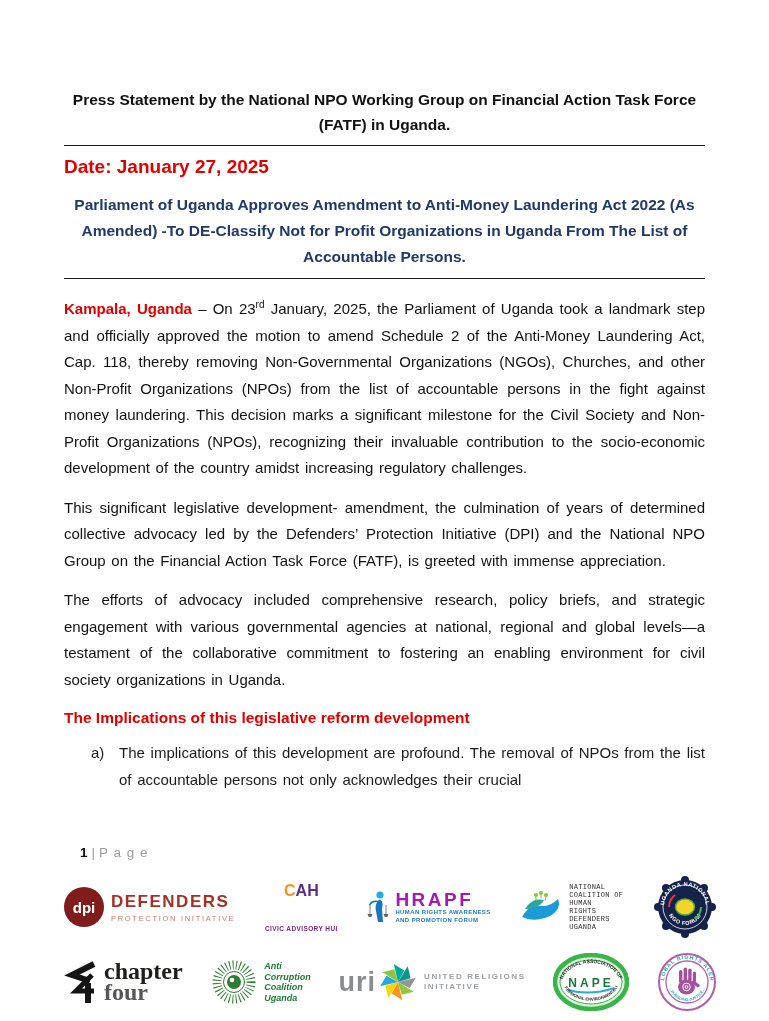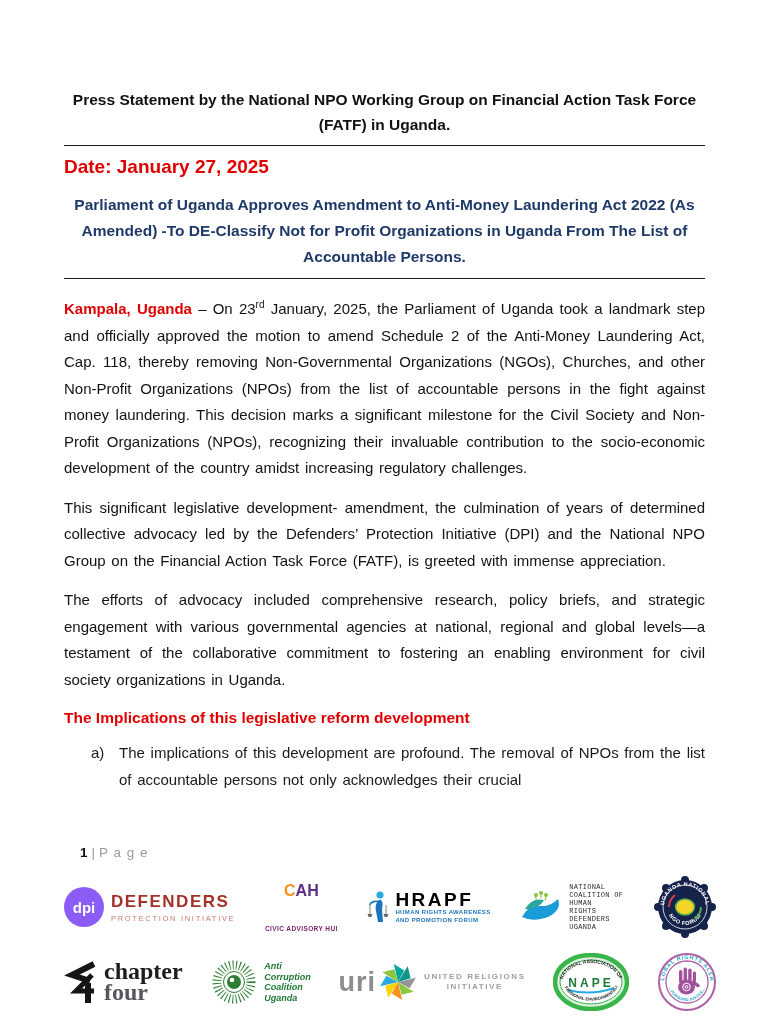--- a/index.html
+++ b/index.html
@@ -27,35 +27,35 @@
   .footer .sep{color:#9a9a9a;margin:0 4px;}
   .footer .pg{color:#9a9a9a;letter-spacing:1px;}
 
   .logo-row{position:absolute;left:64px;right:52px;display:flex;align-items:center;
             justify-content:space-between;}
   .row1{top:872px;height:70px;}
   .row2{top:948px;height:68px;}
   .lg{display:flex;align-items:center;}
 
   
-  .dpi-circle{width:40px;height:40px;border-radius:50%;background:#8b5cf6;color:#fff;
+  .dpi-circle{width:40px;height:40px;border-radius:50%;background:#7f1d1d;color:#fff;
               font-weight:bold;font-size:15px;display:flex;align-items:center;justify-content:center;}
   .dpi-tx{margin-left:7px;}
   .dpi-name{color:#a33128;font-weight:bold;font-size:17px;letter-spacing:1.5px;}
   .dpi-sub{color:#c77c72;font-size:7.5px;letter-spacing:1.7px;margin-top:2px;}
 
   
   .cah{flex-direction:column;gap:20px;}
   .cah-c{color:#f7941d;font-weight:800;font-size:16px;}
   .cah-ah{color:#5c2d87;font-weight:800;font-size:16px;}
   .cah-sub{color:#7c2470;font-size:6.5px;font-weight:bold;letter-spacing:.4px;margin-top:5px;}
 
   
   .hrapf-tx{margin-left:4px;}
-  .hrapf-name{color:#000000;font-size:19px;font-weight:800;letter-spacing:2.5px;line-height:19px;}
+  .hrapf-name{color:#a21caf;font-size:19px;font-weight:800;letter-spacing:2.5px;line-height:19px;}
   .hrapf-sub{color:#1b75bc;font-size:6px;font-weight:bold;letter-spacing:.4px;line-height:7.5px;}
 
   
   .nchrd-tx{margin-left:5px;font-family:Liberation Mono, monospace;color:#2b2b2b;
             font-size:7px;line-height:8px;letter-spacing:.3px;}
 
   
   .deniva{flex-direction:column;}
   .deniva-name{font-family:"Liberation Serif",serif;color:#cf2030;font-weight:bold;
                font-size:14px;letter-spacing:1.5px;margin-top:-3px;}
@@ -65,21 +65,21 @@
   .c4-l1{font-size:24px;line-height:21px;color:#1d1d1b;}
   .c4-l2{font-size:24px;line-height:21px;color:#57565a;}
 
   
   .accu-tx{margin-left:6px;}
   .accu-tx div{color:#1e7a34;font-weight:800;font-style:italic;font-size:9px;line-height:10.5px;}
 
   
   .uri-name{font-size:27px;font-weight:bold;color:#898d8f;letter-spacing:1px;margin-right:2px;}
   .uri-sub{margin-left:6px;color:#9d9fa2;font-size:8px;font-weight:bold;
-           letter-spacing:1.6px;line-height:10px;text-align:center;}
+           letter-spacing:1.6px;line-height:10px;}
 </style>
 </head>
 <body>
 
 <div class="page">
   <div class="content">
 
     <h1 class="doc-title">Press Statement by the National NPO Working Group on Financial Action Task Force (FATF) in Uganda.</h1>
     <hr class="rule">
 

